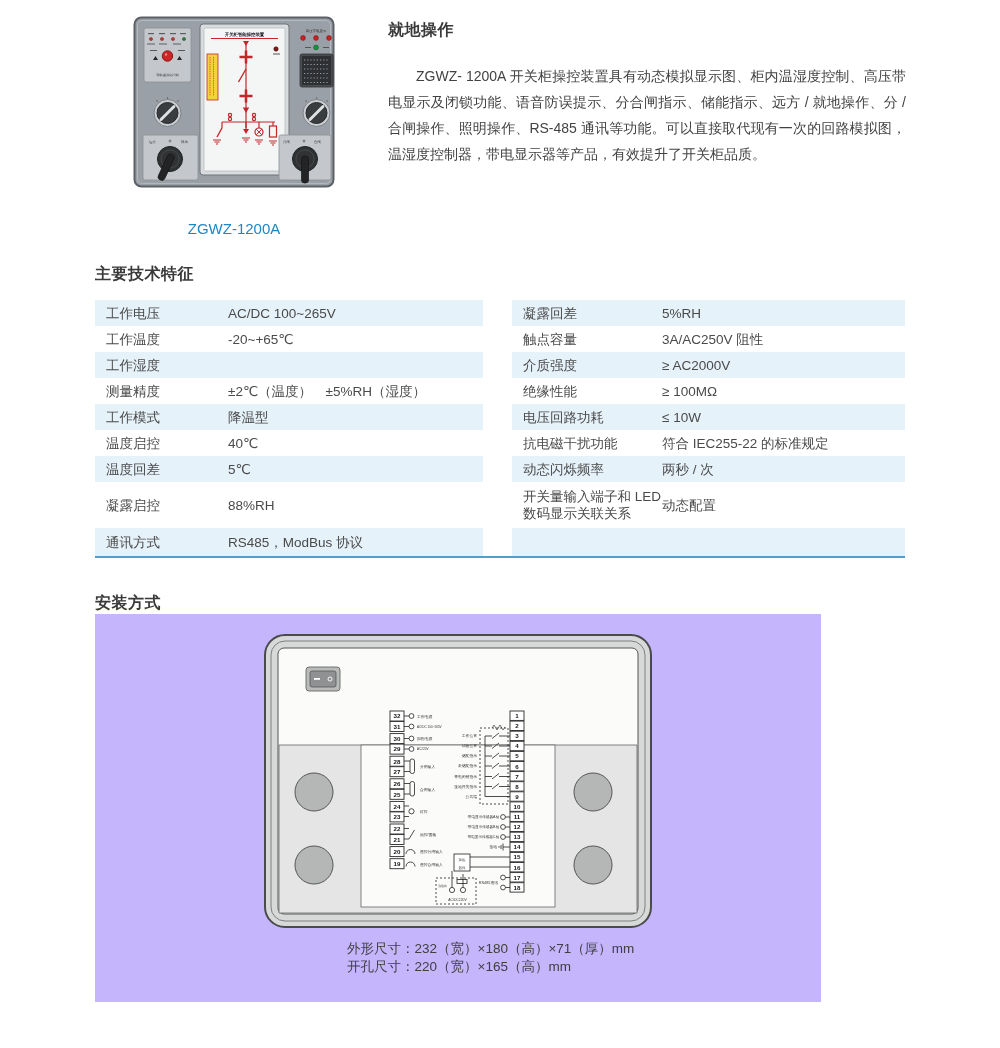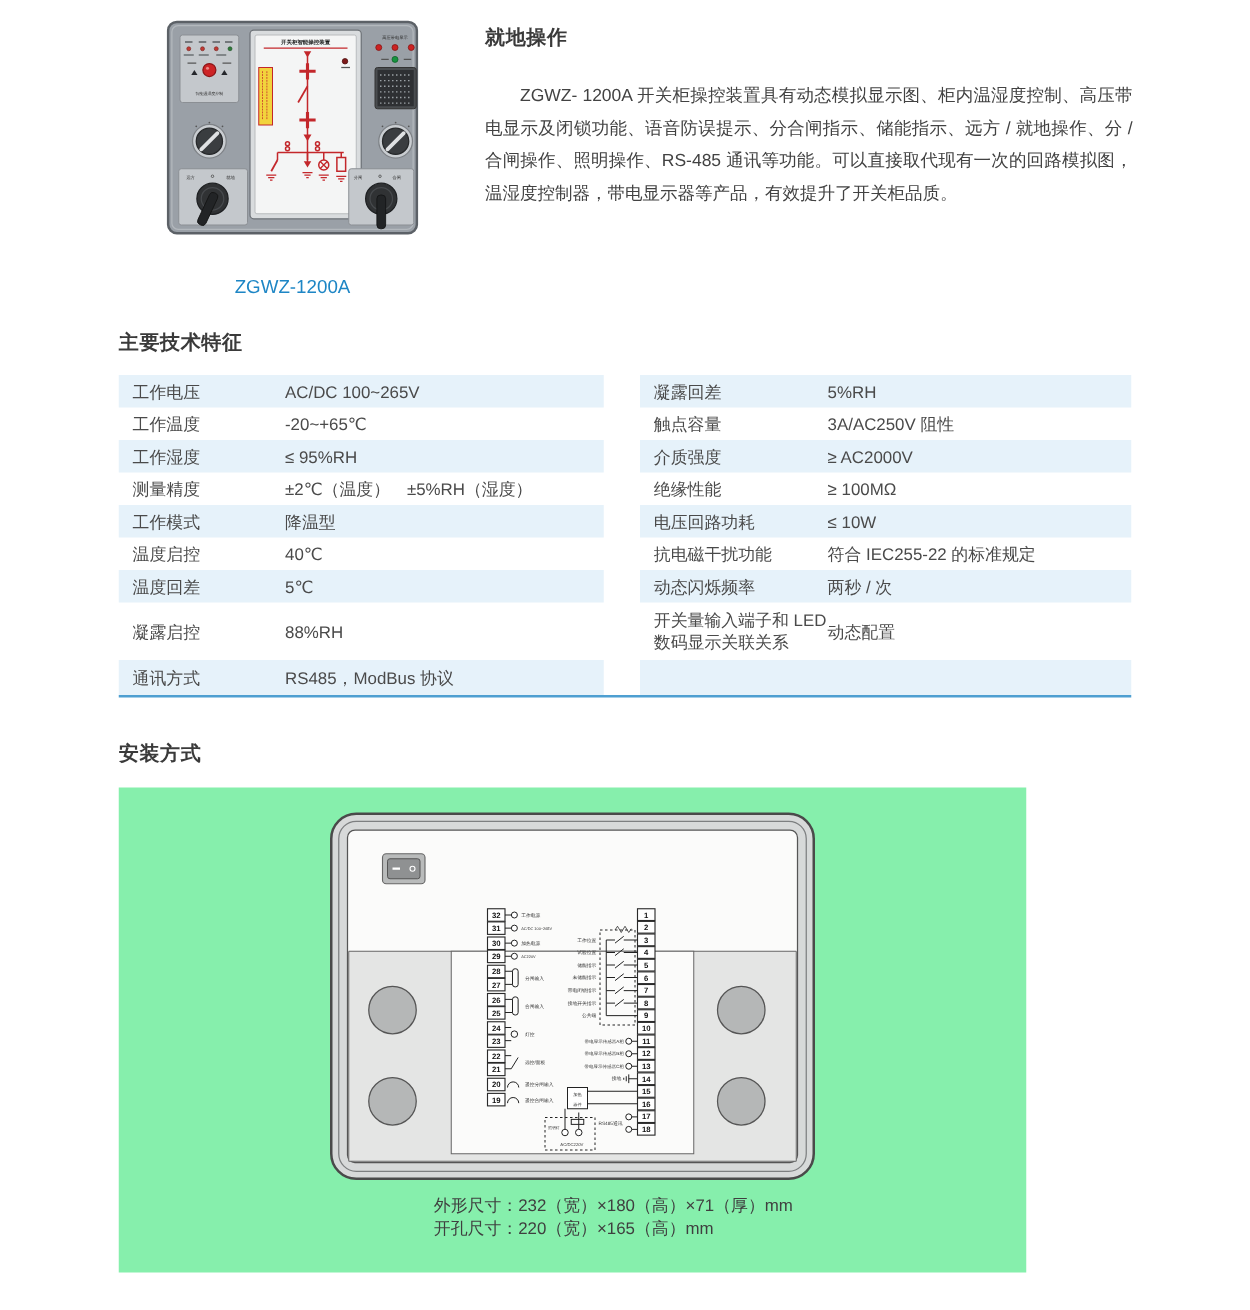--- a/index.html
+++ b/index.html
@@ -27,21 +27,21 @@
   .spec-half.l{width:395px}
   .spec-half.r{width:400px}
   .spec-row.alt .spec-half{background:#e6f2fa}
   .spec-label{padding-left:11px;box-sizing:border-box;flex:none}
   .l .spec-label{width:133px}
   .r .spec-label{width:150px}
   .spec-value{flex:1;padding-right:6px}
 
   
   #install{position:absolute;left:95px;top:593px;width:726px}
-  #install-box{margin-top:16px;height:388px;background:#86efac;overflow:hidden}
+  #install-box{height:388px;background:#c4b5fd;overflow:hidden}
   #rear-svg{display:block;margin:13px auto 0}
   #dims{margin-top:7px;padding-left:252px;font-size:13.5px;line-height:17.5px;color:#3f3f3f}
 </style>
 </head>
 <body>
 
 <div id="figure">
   <svg width="202" height="172" viewBox="0 0 202 172">
 
     <rect x="1.5" y="1.5" width="199" height="169" rx="7" fill="#9aa0a7" stroke="#5c6167" stroke-width="2"></rect>
@@ -192,21 +192,20 @@
           <div class="spec-value">-20~+65℃</div>
         </div>
         <div class="spec-half r">
           <div class="spec-label">触点容量</div>
           <div class="spec-value">3A/AC250V 阻性</div>
         </div>
       </div>
       <div class="spec-row alt">
         <div class="spec-half l">
           <div class="spec-label">工作湿度</div>
-          <div class="spec-value">≤ 95%RH</div>
         </div>
         <div class="spec-half r">
           <div class="spec-label">介质强度</div>
           <div class="spec-value">≥ AC2000V</div>
         </div>
       </div>
       <div class="spec-row">
         <div class="spec-half l">
           <div class="spec-label">测量精度</div>
           <div class="spec-value">±2℃（温度）　±5%RH（湿度）</div>

